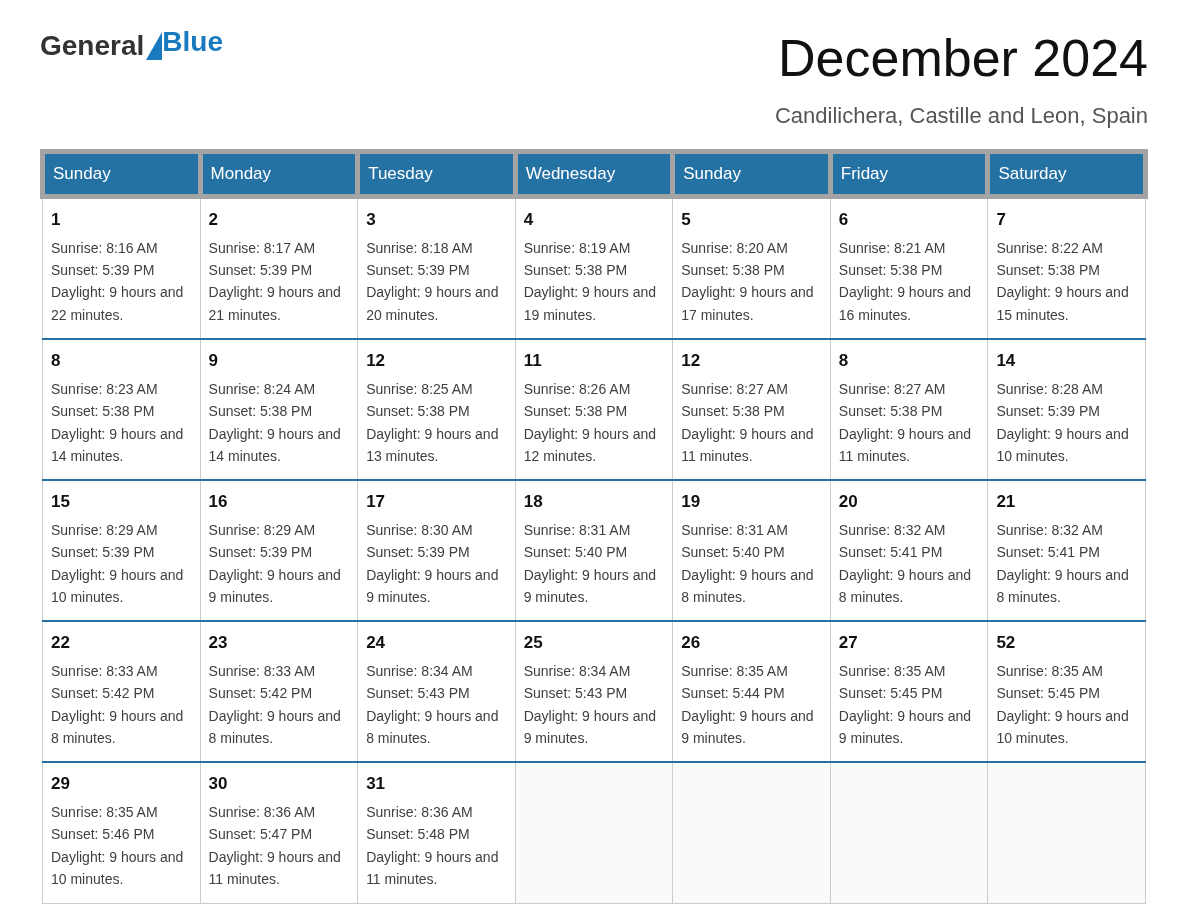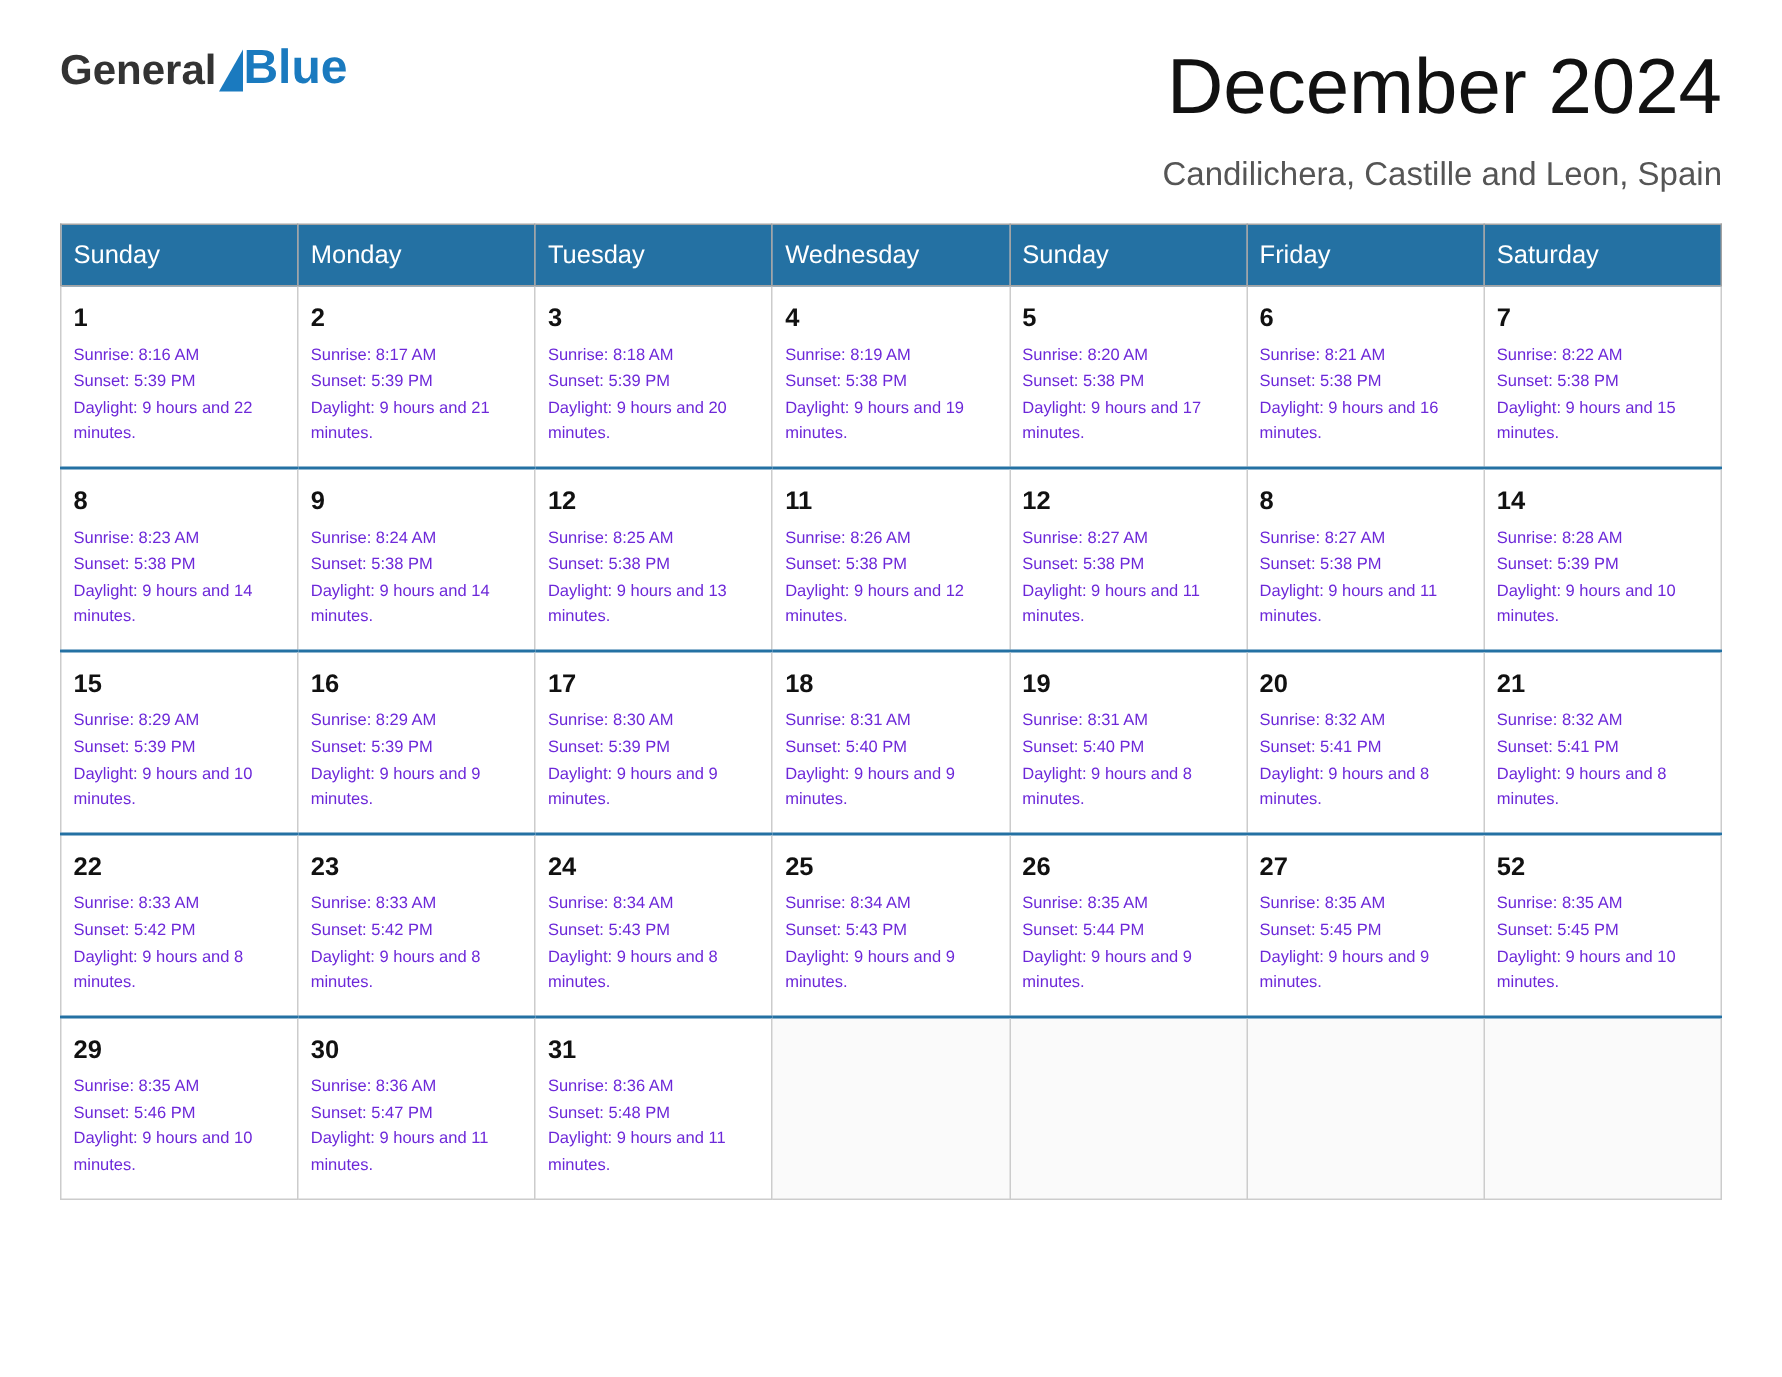--- a/index.html
+++ b/index.html
@@ -24,21 +24,21 @@
     .logo-triangle {
       width: 0;
       height: 0;
       border-left: 16px solid transparent;
       border-bottom: 28px solid #1a7abf;
       display: inline-block;
       margin-left: 2px;
       vertical-align: middle;
     }
     .logo-blue {
-      font-size: 32px;
+      font-size: 28px;
       font-weight: bold;
       color: #1a7abf;
       display: block;
       margin-top: -4px;
     }
     .logo-wrapper {
       display: flex;
       flex-direction: row;
     }
     .logo-top-row {
@@ -64,21 +64,21 @@
       border-collapse: collapse;
       table-layout: fixed;
     }
     .calendar th {
       background-color: #2471a3;
       color: white;
       padding: 10px 8px;
       text-align: left;
       font-size: 17px;
       font-weight: normal;
-      border: 1px solid #a3a3a3;
+      border: 5px solid #a3a3a3;
     }
     .calendar td {
       border: 1px solid #ccc;
       vertical-align: top;
       padding: 8px 8px 12px 8px;
       width: calc(100% / 7);
       min-height: 110px;
       font-size: 13px;
       color: #222;
       line-height: 1.5;
@@ -87,22 +87,22 @@
       background: #fafafa;
     }
     .day-number {
       font-size: 17px;
       font-weight: bold;
       display: block;
       margin-bottom: 4px;
       color: #111;
     }
     .day-info {
-      font-size: 11px;
-      color: #6d28d9;
+      font-size: 14px;
+      color: #404040;
       line-height: 1.6;
     }
     .row-separator td {
       border-top: 2px solid #2471a3;
     }
   </style>
 </head>
 <body>
 
 <div class="header">

